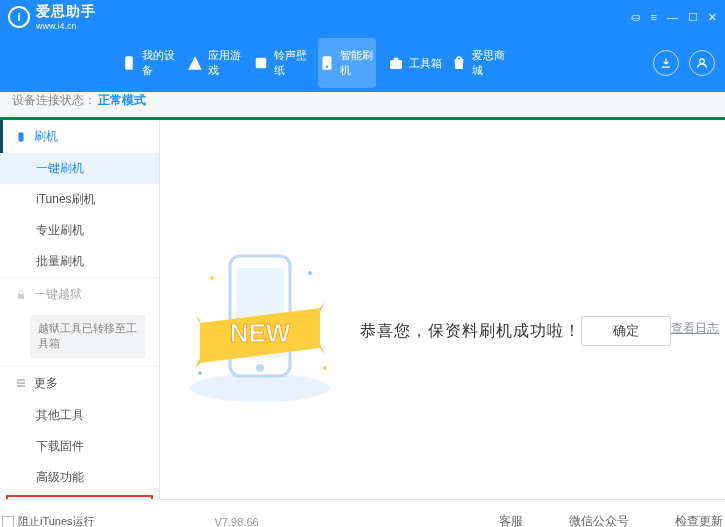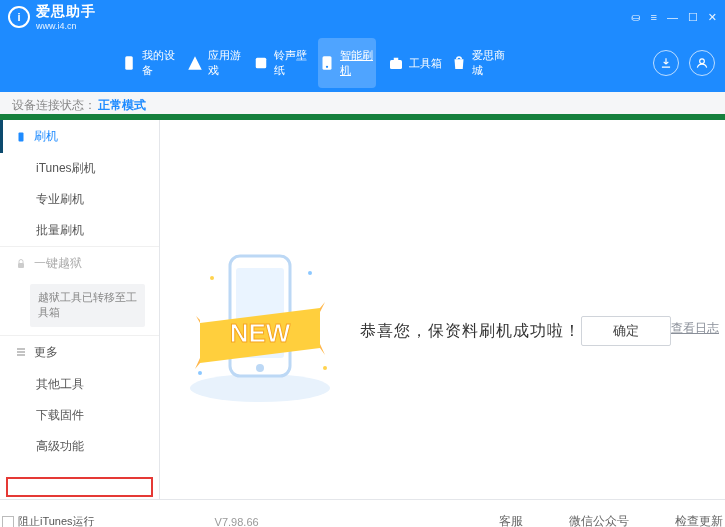--- a/index.html
+++ b/index.html
@@ -7,27 +7,27 @@
 .titlebar { height: 34px; background: linear-gradient(#1e8bff,#1e8bff); display: flex; align-items: center; padding: 0 8px; color: #fff; }
 .logo-wrap { display: flex; align-items: center; gap: 6px; }
 .logo-circle { width: 22px; height: 22px; border: 2px solid #fff; border-radius: 50%; display: flex; align-items: center; justify-content: center; font-weight: bold; font-size: 11px; }
 .logo-text .cn { font-size: 14px; font-weight: bold; letter-spacing: 1px; }
 .logo-text .url { font-size: 9px; opacity: .9; }
 .win-ctrls { margin-left: auto; display: flex; gap: 10px; font-size: 11px; }
 .win-ctrl { cursor: pointer; opacity: .9; }
 .topnav { height: 58px; background: #1e8bff; display: flex; align-items: center; padding: 0 10px; color: #fff; }
 .nav-tabs { display: flex; gap: 8px; margin-left: 110px; }
 .nav-tab { width: 58px; height: 50px; display: flex; flex-direction: row; align-items: center; justify-content: flex-end; gap: 4px; border-radius: 4px; cursor: pointer; font-size: 11px; }
-.nav-tab.active { background: rgba(255,255,255,.22); text-decoration: underline; }
+.nav-tab.active { background: rgba(255,255,255,.22); }
 .nav-icon { width: 18px; height: 18px; display: flex; align-items: center; justify-content: center; }
 .nav-icon svg { width: 18px; height: 18px; fill: #fff; }
 .topnav-right { margin-left: auto; display: flex; gap: 10px; }
 .circle-btn { width: 26px; height: 26px; border: 1.5px solid rgba(255,255,255,.7); border-radius: 50%; display: flex; align-items: center; justify-content: center; cursor: pointer; }
 .circle-btn svg { width: 14px; height: 14px; fill: none; stroke: #fff; stroke-width: 2; }
-.statusbar { height: 28px; background: #f5f6f8; border-bottom: 6px solid #15803d; display: flex; align-items: flex-end; padding: 0 12px; color: #555; }
+.statusbar { height: 28px; background: #f5f6f8; border-bottom: 3px solid #15803d; display: flex; align-items: flex-start; padding: 0 12px; color: #555; }
 .statusbar .label { color: #888; }
 .statusbar .val { color: #1e8bff; font-weight: bold; margin-left: 2px; }
 .content { display: flex; height: calc(527px - 34px - 58px - 28px - 28px); }
 .sidebar { width: 160px; border-right: 1px solid #e4e6ea; background: #fff; display: flex; flex-direction: column; font-size: 12px; overflow: hidden; }
 .side-group { border-bottom: 1px solid #f0f0f0; }
 .side-header { display: flex; align-items: center; gap: 6px; padding: 8px 14px; color: #555; }
 .side-header .icon { width: 14px; height: 14px; display:flex; align-items:center; justify-content:center; }
 .side-header.blue { color: #1e8bff; border-left: 3px solid #0c4a6e; padding-left: 11px; }
 .side-item { padding: 7px 14px 7px 36px; color: #555; cursor: pointer; }
 .side-item.active { background: #eaf3ff; color: #1e8bff; }
@@ -147,20 +147,21 @@
   <div class="sidebar">
     <div class="side-group">
       <div class="side-header blue">
         <span class="icon">
             <svg width="12" height="12" viewBox="0 0 24 24" fill="#1e8bff">
               <rect x="7" y="3" width="10" height="18" rx="2"></rect>
             </svg>
           </span>
         <span>刷机</span>
       </div>
+      <div class="side-item active">一键刷机</div>
       <div class="side-item">iTunes刷机</div>
       <div class="side-item">专业刷机</div>
       <div class="side-item">批量刷机</div>
     </div>
     <div class="side-group">
       <div class="side-header gray">
         <span class="icon">
             <svg width="12" height="12" viewBox="0 0 24 24" fill="#ccc">
               <rect x="6" y="10" width="12" height="10" rx="2"></rect>
               <path d="M8 10V7a4 4 0 018 0v3" fill="none" stroke="#ccc" stroke-width="2"></path>

